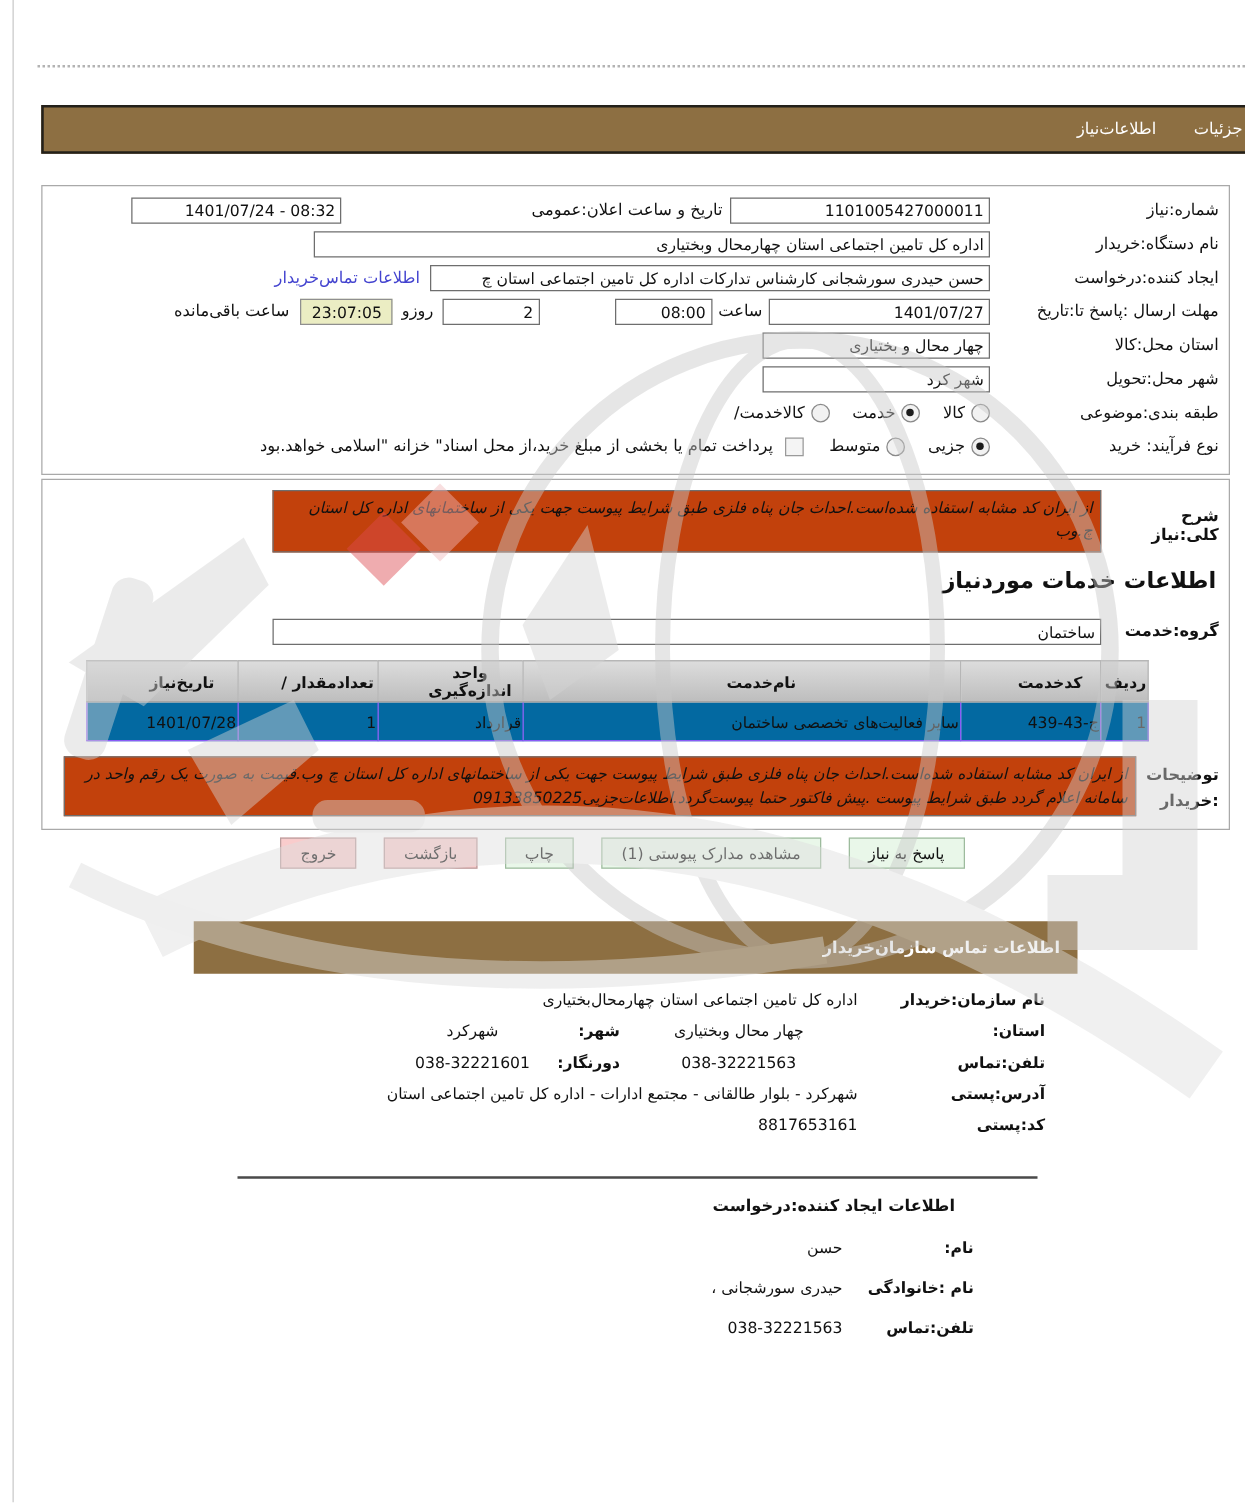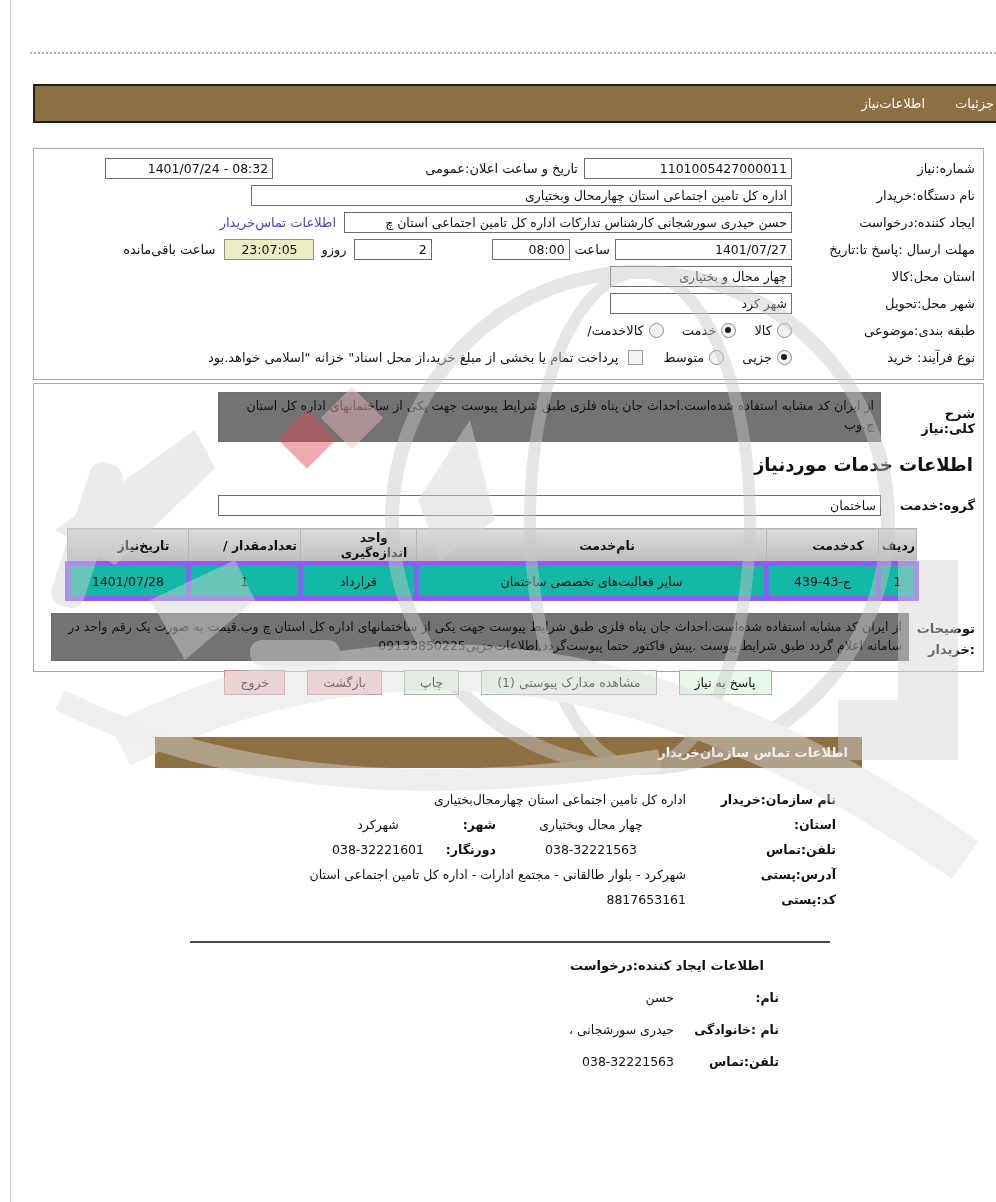--- a/index.html
+++ b/index.html
@@ -4,47 +4,47 @@
 <style>
   html,body{margin:0;padding:0;background:#fff;}
   body{width:996px;height:1202px;position:relative;overflow:hidden;
        font-family:"DejaVu Sans","Liberation Sans",sans-serif;font-size:13px;color:#111;}
   .abs{position:absolute;}
   #left-rule{left:10px;top:0;width:1px;height:1202px;background:#c9c9c9;}
   #dot-rule{left:30px;top:52px;width:966px;border-top:2px dotted #b3b3b3;}
   
   .brownbar{background:#8d6f42;color:#fff;display:flex;align-items:center;direction:rtl;}
   #tabbar{left:33px;top:84px;width:947px;height:35px;border:2px solid #23201a;padding:0 12px;gap:30px;font-size:13px;}
-  #contact-bar{left:155px;top:737px;width:679px;height:31px;padding:0 14px;font-weight:bold;font-size:13px;}
+  #contact-bar{left:155px;top:737px;width:679px;height:42px;padding:0 14px;font-weight:bold;font-size:13px;}
   
   .panel{border:1px solid #a9a9a9;background:transparent;direction:rtl;z-index:2;}
   #panel1{left:33px;top:148px;width:933px;padding:6px 8px 8px;}
   #panel2{left:33px;top:383px;width:933px;padding:8px 8px 10px;}
   .frow{display:flex;align-items:center;height:27px;}
   .flbl{width:183px;flex:none;font-size:13px;}
   .inp{height:21px;border:1px solid #6e6e6e;background:#fff;box-sizing:border-box;
        display:flex;align-items:center;justify-content:flex-start;padding:0 4px;font-size:12.5px;flex:none;}
   .ltr{direction:ltr;unicode-bidi:isolate;}
   .link{color:#4343cf;margin-right:8px;cursor:pointer;}
   .hl{background:#ebedc3;border:1px solid #8f8f8f;height:21px;box-sizing:border-box;
       display:flex;align-items:center;justify-content:center;flex:none;font-size:12.5px;}
   .radio{width:13px;height:13px;border-radius:50%;border:1px solid #8a8a8a;background:#f2f2f2;
          flex:none;margin-left:5px;position:relative;}
   .radio.on::after{content:"";position:absolute;left:3px;top:3px;width:6px;height:6px;border-radius:50%;background:#1c1c1c;}
   .chk{width:13px;height:13px;border:1px solid #9a9a9a;background:#f4f4f4;flex:none;margin-left:6px;}
   .gap18{margin-right:18px;}
   .bold{font-weight:bold;}
-  .tbox{border:1px solid #6e6e6e;background:#737373;box-sizing:border-box;padding:3px 6px;
-        font-size:12.5px;text-align:right;line-height:1.55;}
+  .tbox{border:1px solid #6e6e6e;background:#c2410c;box-sizing:border-box;padding:3px 6px;
+        font-size:12.5px;text-align:right;line-height:1.55;font-style:italic;}
   .sec-head{font-weight:bold;font-size:18px;margin:12px 2px 20px;}
   
   table.svc{border-collapse:collapse;table-layout:fixed;width:849px;margin:12px 56px 12px 0;border:1px solid #9a9a9a;}
   table.svc th{background:linear-gradient(#dcdcdc,#bdbdbd);font-weight:bold;font-size:12.5px;height:26px;
                border:1px solid #b6b6b6;border-bottom:1px solid #9a9a9a;padding-left:32px;}
-  table.svc td{background:#14b8a6;height:28px;text-align:center;font-size:12.5px;border:5px solid #8b5cf6;}
+  table.svc td{background:#0369a1;height:28px;font-size:12.5px;border:1px solid #8b5cf6;}
   
   #buttons{left:0;top:670px;width:996px;display:flex;direction:rtl;justify-content:center;gap:22px;z-index:3;}
   .btn{height:23px;padding:0 15px;font-size:12.5px;border:1px solid #9dbb9d;background:#e9f7e9;
        display:flex;align-items:center;cursor:pointer;}
   .btn.pink{background:#f9cccc;border-color:#bb9d9d;}
   
   #contact{left:155px;top:782px;width:679px;direction:rtl;z-index:2;font-size:12.5px;padding:0 2px;}
   .crow{display:flex;align-items:center;margin-top:10px;}
   .clbl{font-weight:bold;width:150px;flex:none;}
   .clbl2{font-weight:bold;width:62px;flex:none;}
@@ -100,21 +100,21 @@
         <span class="ltr">1401/07/27</span>
       </div>
     <span style="margin:0 5px">ساعت</span>
     <div class="inp" style="width:78px">
         <span class="ltr">08:00</span>
       </div>
     <div class="inp" style="width:78px;margin-right:60px">
         <span class="ltr">2</span>
       </div>
     <span style="margin:0 7px">روزو</span>
-    <div class="hl" style="width:90px">
+    <div class="hl" style="width:74px">
         <span class="ltr">23:07:05</span>
       </div>
     <span style="margin-right:9px">ساعت باقی‌مانده</span>
   </div>
   <div class="frow">
     <span class="flbl">استان محل:کالا</span>
     <div class="inp" style="width:182px">
         <span>چهار محال و بختیاری</span>
       </div>
   </div>

